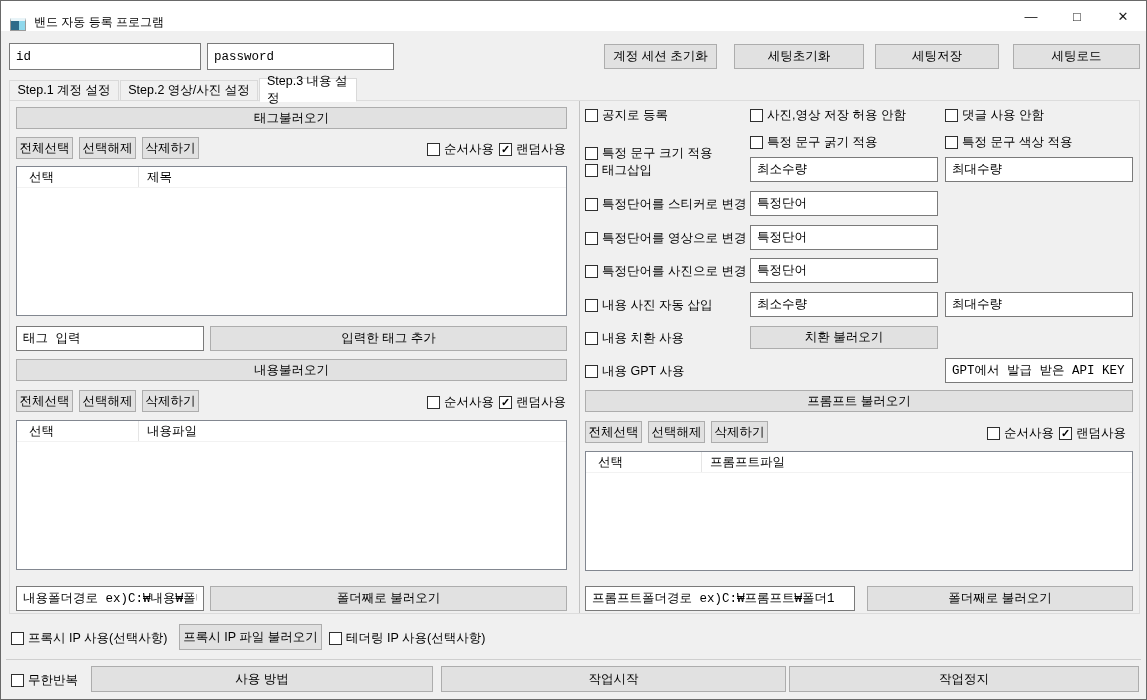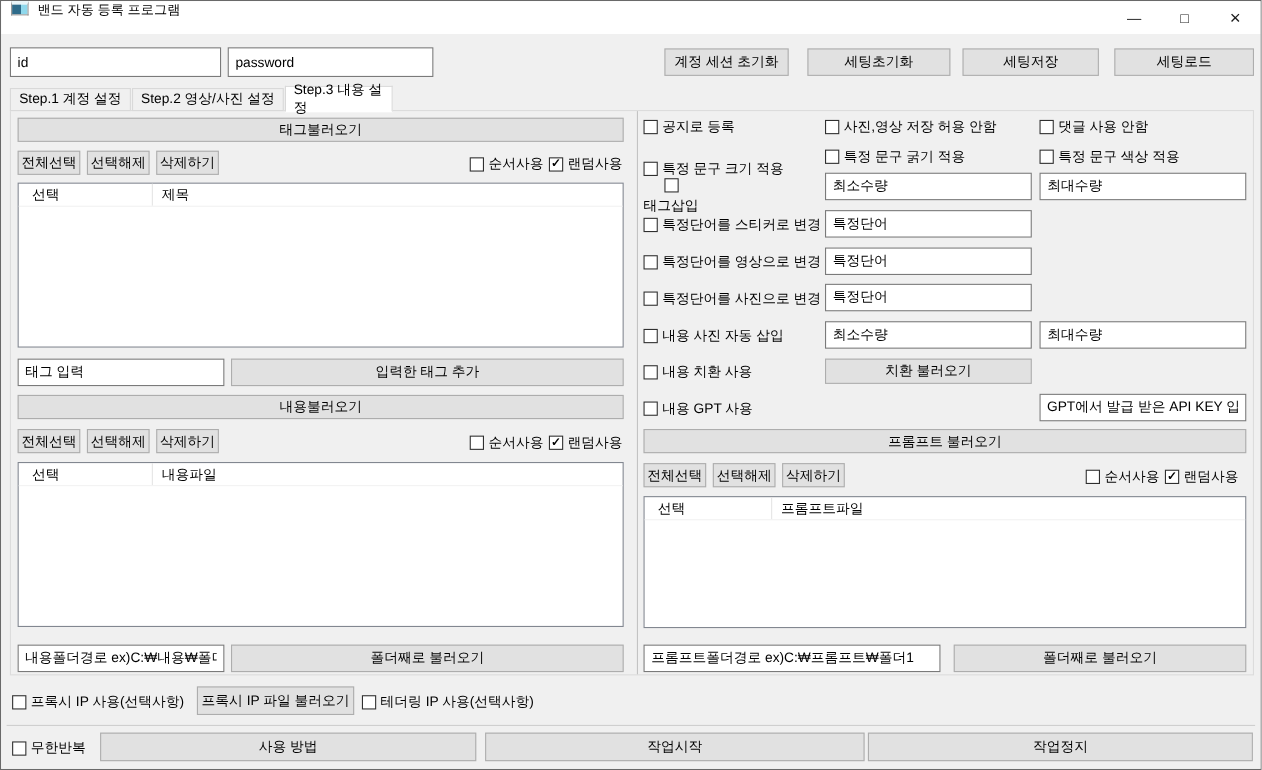--- a/index.html
+++ b/index.html
@@ -1,29 +1,29 @@
 <!DOCTYPE html>
 <html><head>
 <meta charset="utf-8">
 <style>
   * { box-sizing: border-box; margin: 0; padding: 0; }
   html,body { width:1147px; height:700px; }
   body { font-family: "Liberation Sans", sans-serif; background:#fff; }
   .window { position:relative; width:1147px; height:700px; background:#f0f0f0; border:1px solid #696969; overflow:hidden; }
 
   
-  .titlebar { position:absolute; left:0; top:0; width:100%; height:30px; background:#ffffff; display:flex; align-items:flex-start; padding-left:9px; }
+  .titlebar { position:absolute; left:0; top:0; width:100%; height:30px; background:#ffffff; display:flex; align-items:flex-end; padding-left:9px; }
   .app-icon { width:16px; height:13px; margin-right:8px; border:1px solid #9a9a9a; background:linear-gradient(90deg,#2e6b8a 0 55%, #8fd8ec 55% 100%); border-top:3px solid #e8f4f8; flex:none; }
   .title-text { font-size:12px; color:#000; }
   .wc { margin-left:auto; display:flex; height:30px; }
   .wcbtn { width:46px; height:30px; display:flex; align-items:center; justify-content:center; font-size:13px; color:#1a1a1a; background:transparent; border:none; font-family:inherit; }
 
   .content { position:absolute; left:0; top:30px; width:1145px; height:668px; background:#f0f0f0; }
 
-  .input { position:absolute; border:1px solid #7a7a7a; background:#fff; font-size:12.5px; padding:0 6px; color:#000; font-family:Liberation Sans, sans-serif; outline:none; }
+  .input { position:absolute; border:1px solid #7a7a7a; background:#fff; font-size:12.5px; padding:0 6px; color:#000; font-family:Liberation Mono, monospace; outline:none; }
   .btn { position:absolute; background:#e1e1e1; border:1px solid #adadad; font-size:12.5px; color:#000; display:flex; align-items:center; justify-content:center; font-family:inherit; white-space:nowrap; }
 
   
   .tabs { position:absolute; left:8px; top:46px; height:24px; display:flex; align-items:flex-end; z-index:3; }
   .tab { height:21px; padding:0 7px; display:flex; align-items:center; font-size:12.5px; border:1px solid #d9d9d9; background:#f0f0f0; margin-right:1px; position:relative; }
   .tab.active { height:24px; background:#ffffff; border-bottom:1px solid #ffffff; margin-bottom:-1px; z-index:4; }
 
   .panel { position:absolute; left:8px; top:69px; width:1131px; height:514px; border:1px solid #dcdcdc; background:#f0f0f0; }
   .vsep { position:absolute; left:569px; top:0; width:1px; height:512px; background:#c3c3c3; }
   .hsep { position:absolute; height:1px; background:#cfcfcf; }
@@ -150,21 +150,21 @@
       </label>
       <label class="cbrow" style="left:740px;top:33px;">
         <span class="cb"></span>
         <span>특정 문구 굵기 적용</span>
       </label>
       <label class="cbrow" style="left:935px;top:33px;">
         <span class="cb"></span>
         <span>특정 문구 색상 적용</span>
       </label>
 
-      <label class="cbrow" style="left:575px;top:61px;flex-direction:column;">
+      <label class="cbrow" style="left:575px;top:61px;">
         <span class="cb"></span>
         <span>태그삽입</span>
       </label>
       <input class="input" style="left: 740px; top: 56px; width: 188px; height: 25px;" value="최소수량">
       <input class="input" style="left: 935px; top: 56px; width: 188px; height: 25px;" value="최대수량">
 
       <label class="cbrow" style="left:575px;top:95px;">
         <span class="cb"></span>
         <span>특정단어를 스티커로 변경</span>
       </label>

